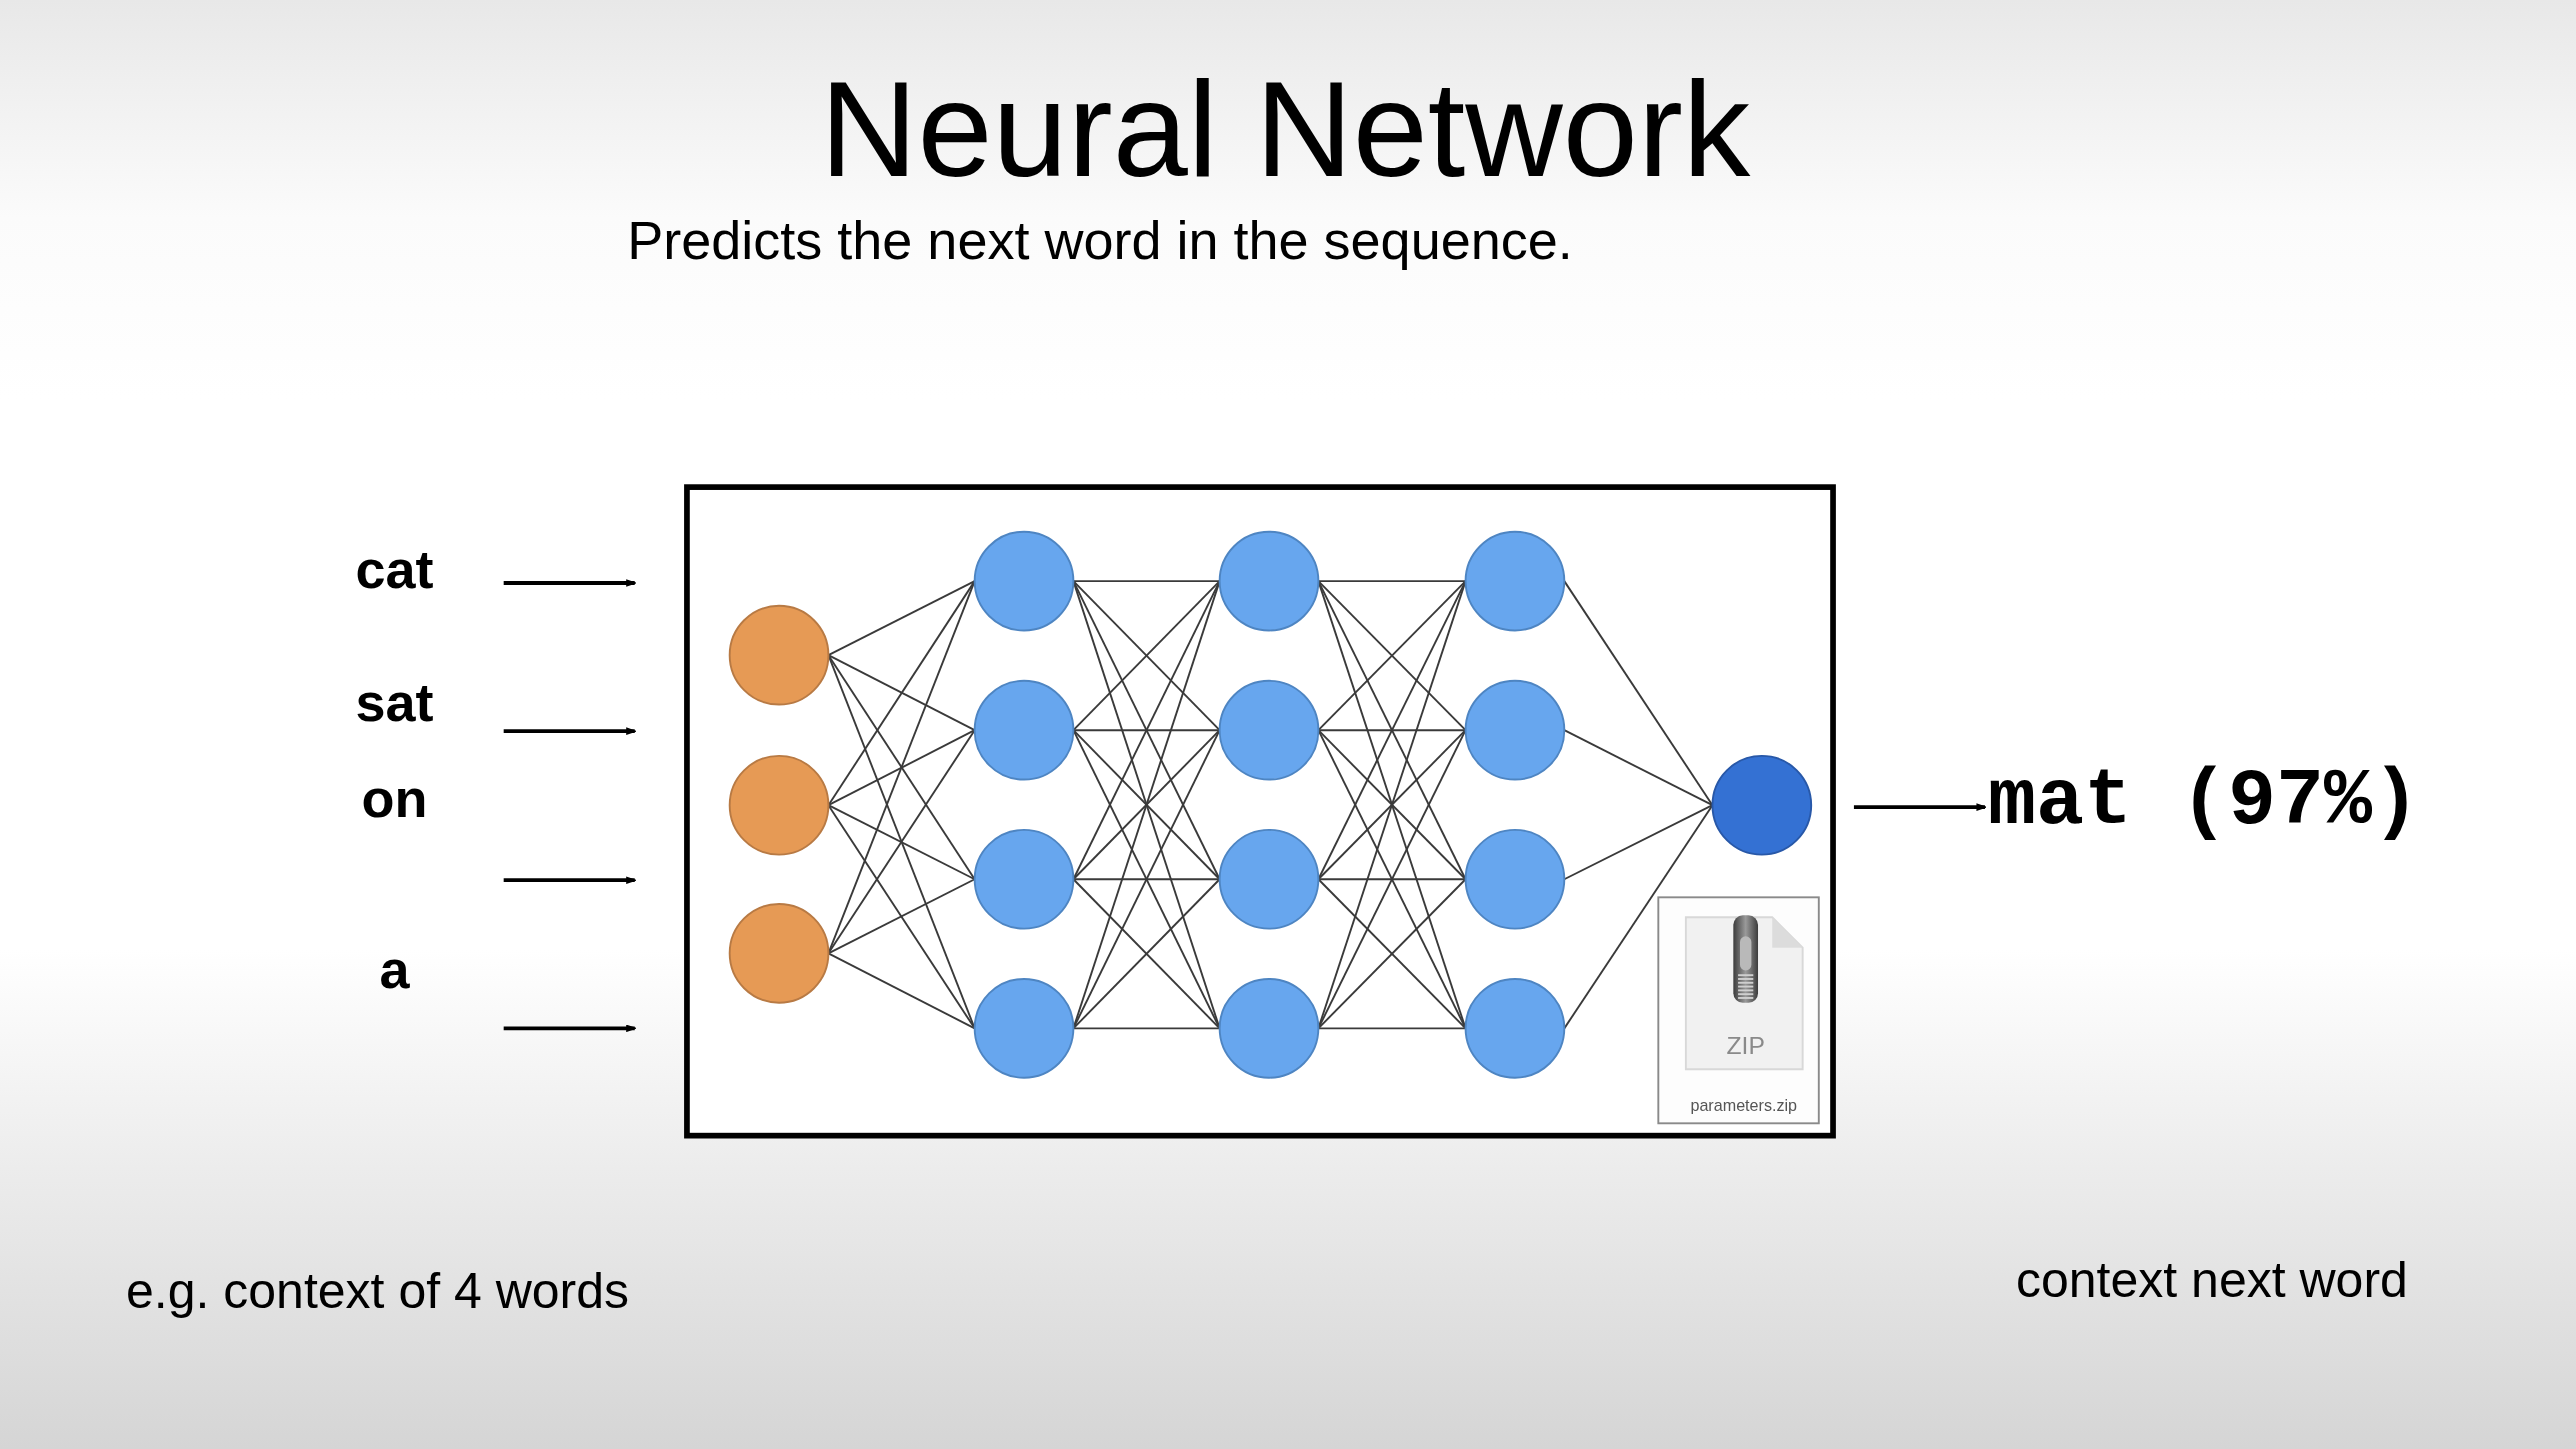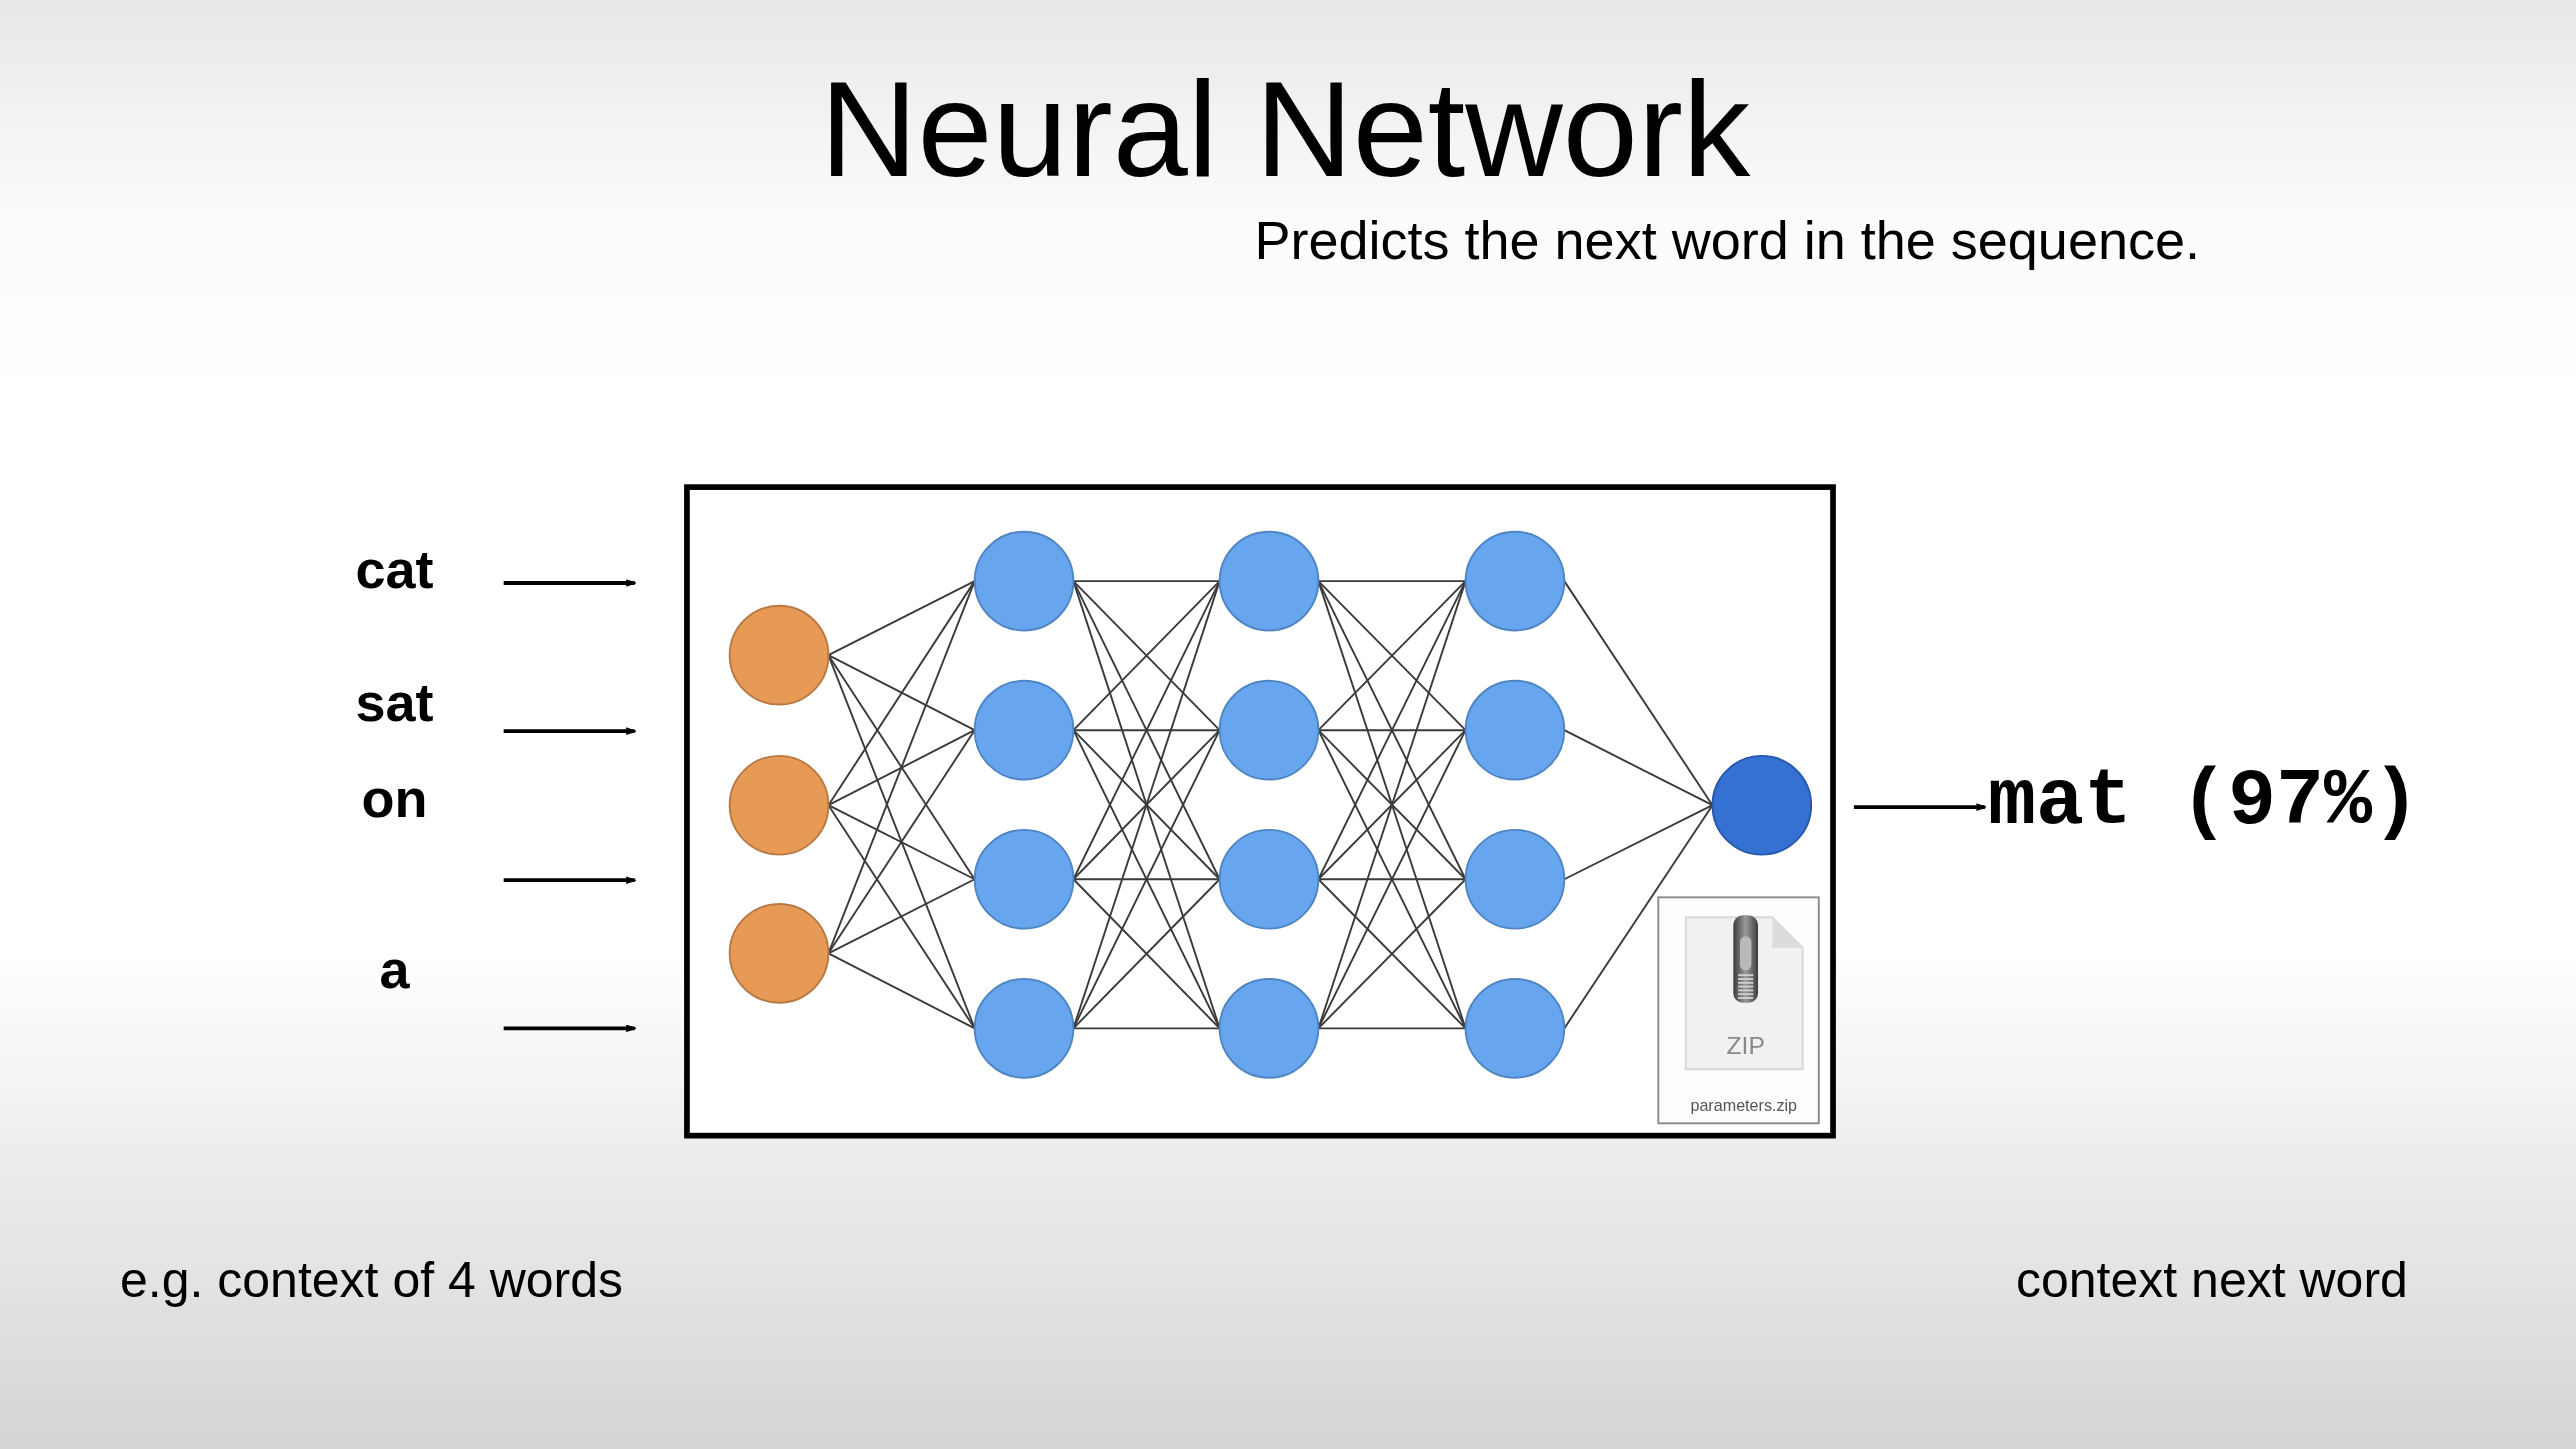--- a/index.html
+++ b/index.html
@@ -9,32 +9,32 @@
     font-family: "Liberation Sans", sans-serif;
     color: #000;
   }
   .abs { position: absolute; }
   #title {
     left: 0; width: 2576px; top: 49px; text-align: center;
     font-size: 135px; line-height: 161px; font-weight: normal; letter-spacing: 0px;
     transform: translateX(-2.8px);
   }
   #subtitle {
-    left: 0; width: 2200px; top: 207px; text-align: right;
+    left: 0; width: 2200px; top: 207px; text-align: center;
     font-size: 54px; line-height: 66px;
   }
   .word {
     width: 285px; left: 252px; text-align: center;
     font-size: 54px; font-weight: bold; line-height: 95px;
   }
   #output-word {
     left: 1988px; top: 754px; font-size: 80px; font-weight: bold; line-height: 95px; white-space: nowrap; font-family: Liberation Mono, monospace;
   }
   .caption { font-size: 50px; line-height: 61px; white-space: nowrap; top: 1250px; }
-  #caption-left { left: 120px; }
+  #caption-left { left: 126px; margin-top: 11px; }
   #caption-right { left: 2016px; }
   svg { position: absolute; left: 0; top: 0; }
 </style>
 </head>
 <body>
 
 <div id="title" class="abs">Neural Network</div>
 <div id="subtitle" class="abs">Predicts the next word in the sequence.</div>
 
 <div class="abs word" style="top:522px;">cat</div>

